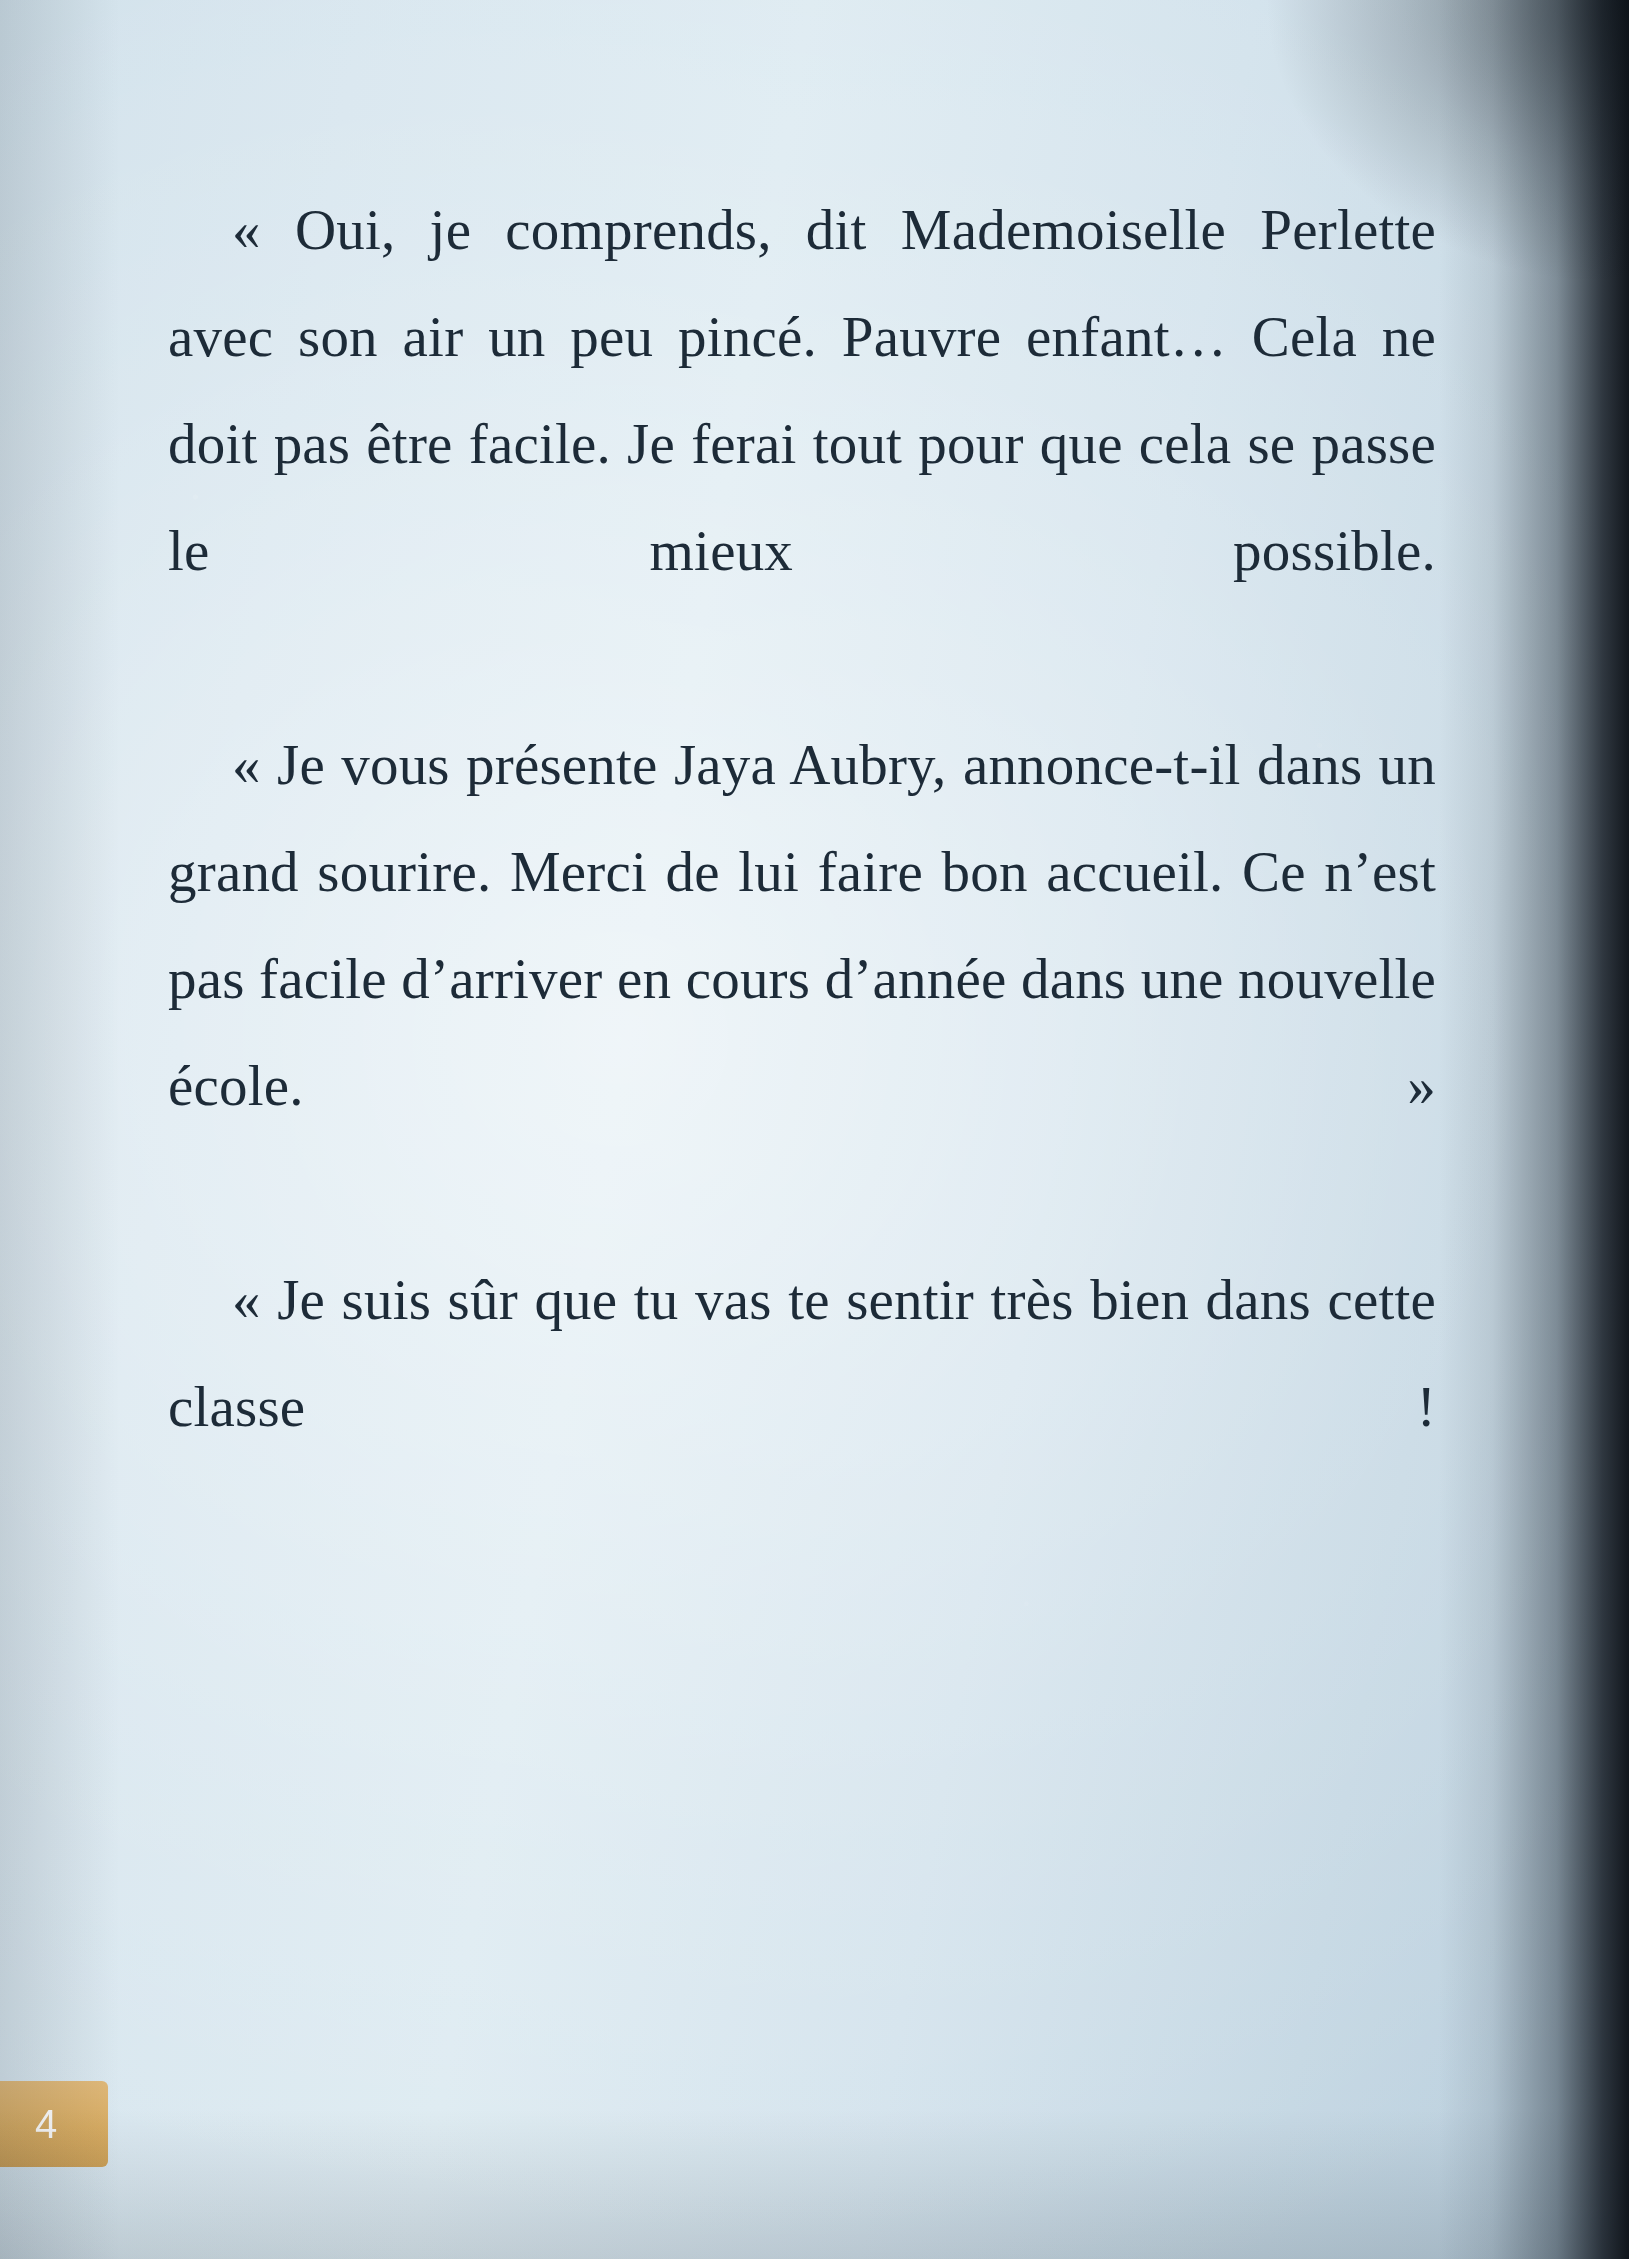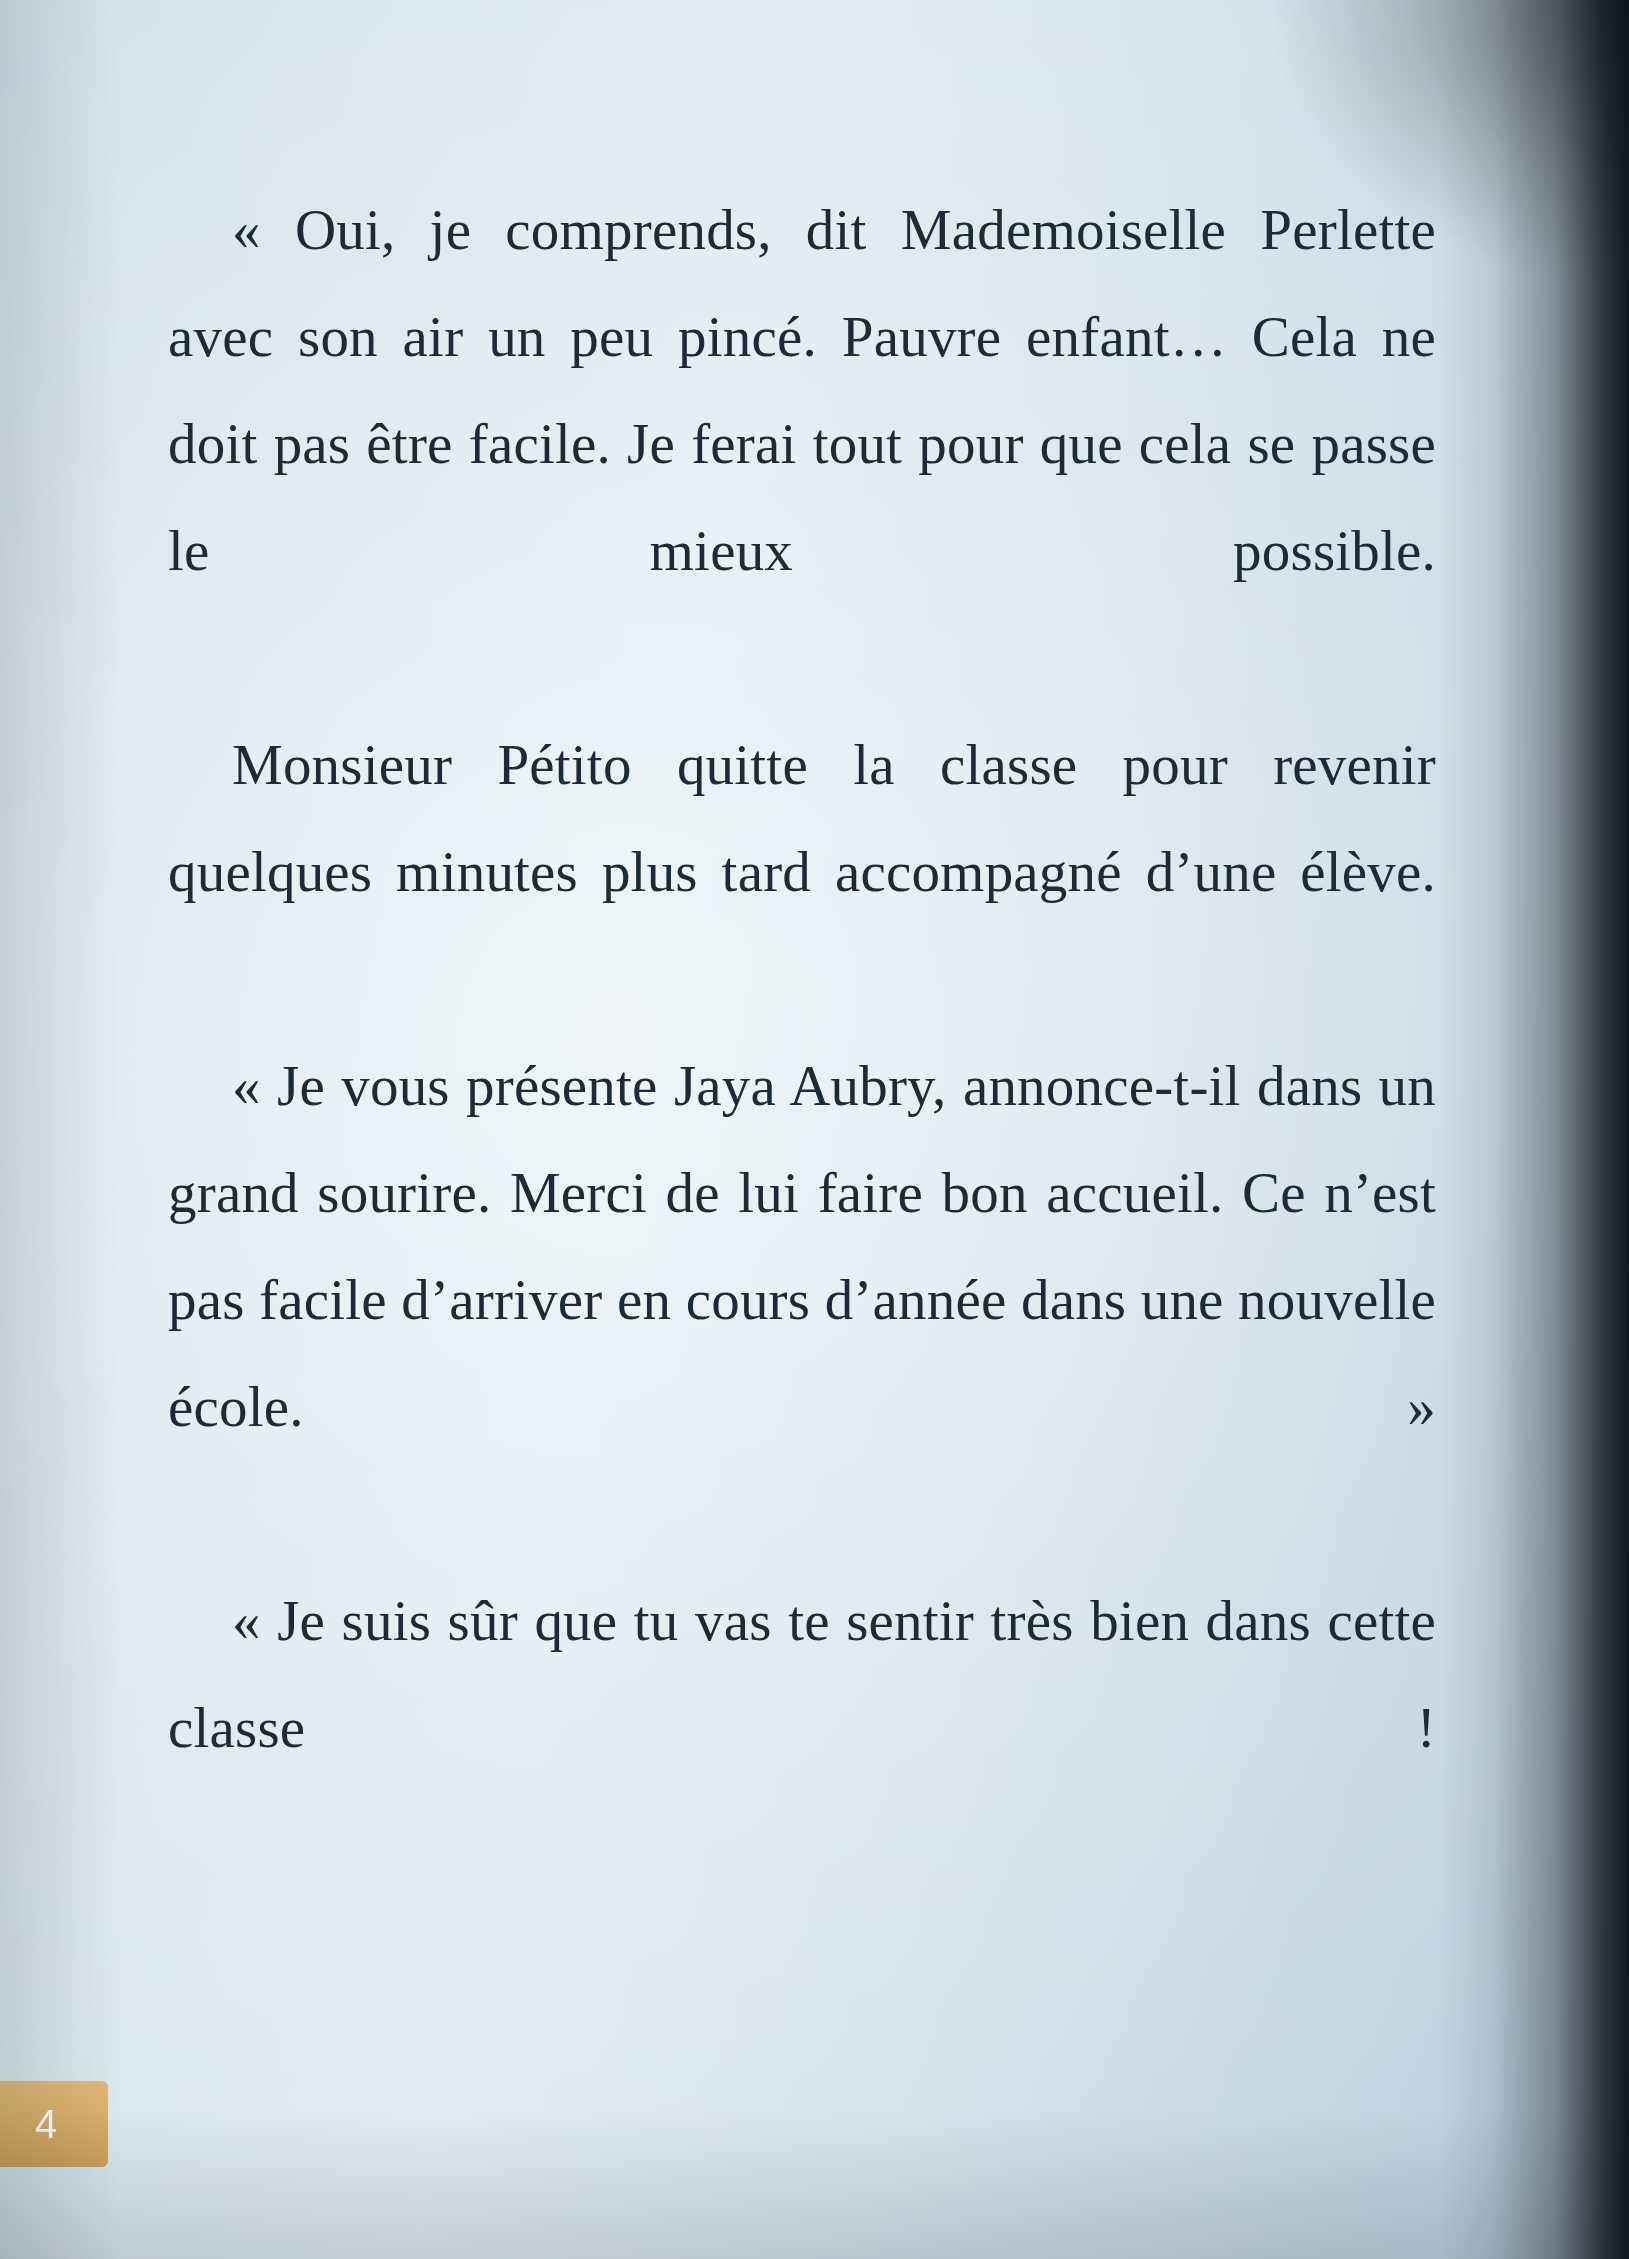--- a/index.html
+++ b/index.html
@@ -132,21 +132,20 @@
 </style>
 </head>
 <body>
 
 <div class="page">
 
   <div class="texture"></div>
 
   <div class="text-block">
     <p>« Oui, je comprends, dit Mademoiselle Perlette avec son air un peu pincé. Pauvre enfant… Cela ne doit pas être facile. Je ferai tout pour que cela se passe le mieux possible.</p>
-    <p>Monsieur Pétito quitte la classe pour revenir quelques minutes plus tard accompagné d’une élève.</p>
     <p>« Je vous présente Jaya Aubry, annonce-t-il dans un grand sourire. Merci de lui faire bon accueil. Ce n’est pas facile d’arriver en cours d’année dans une nouvelle école. »</p>
     <p>« Je suis sûr que tu vas te sentir très bien dans cette classe !</p>
 
   </div>
 
   <div class="page-number-tab">
     <span>4</span>
   </div>
 
   <div class="left-shadow"></div>

